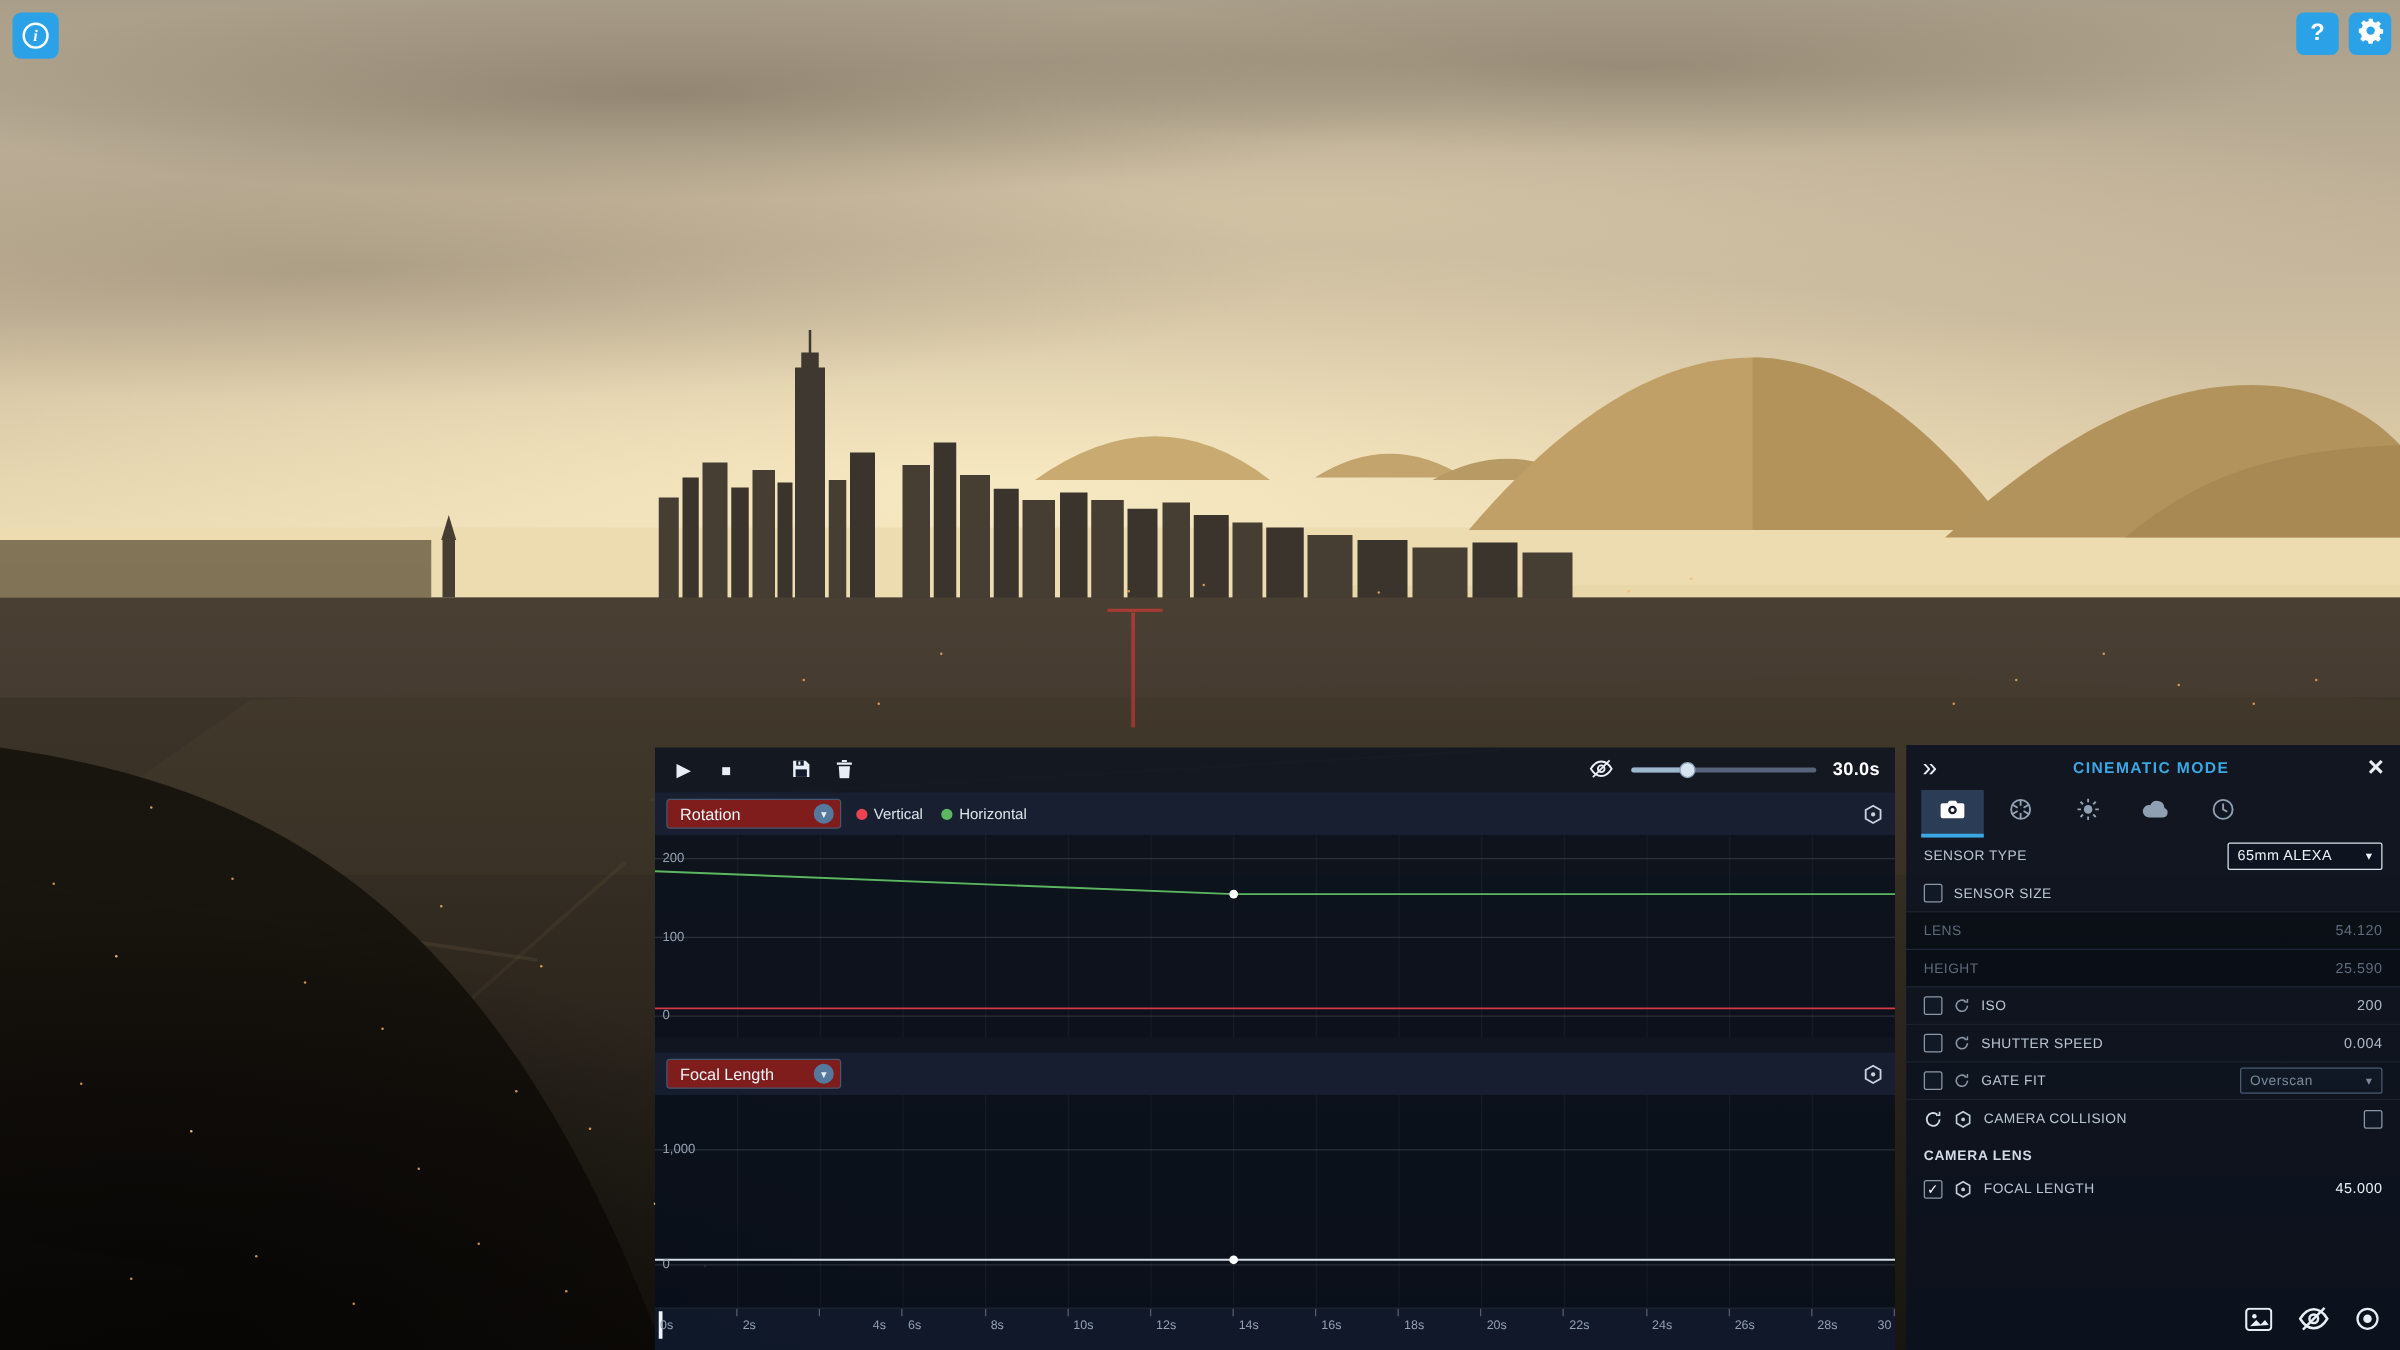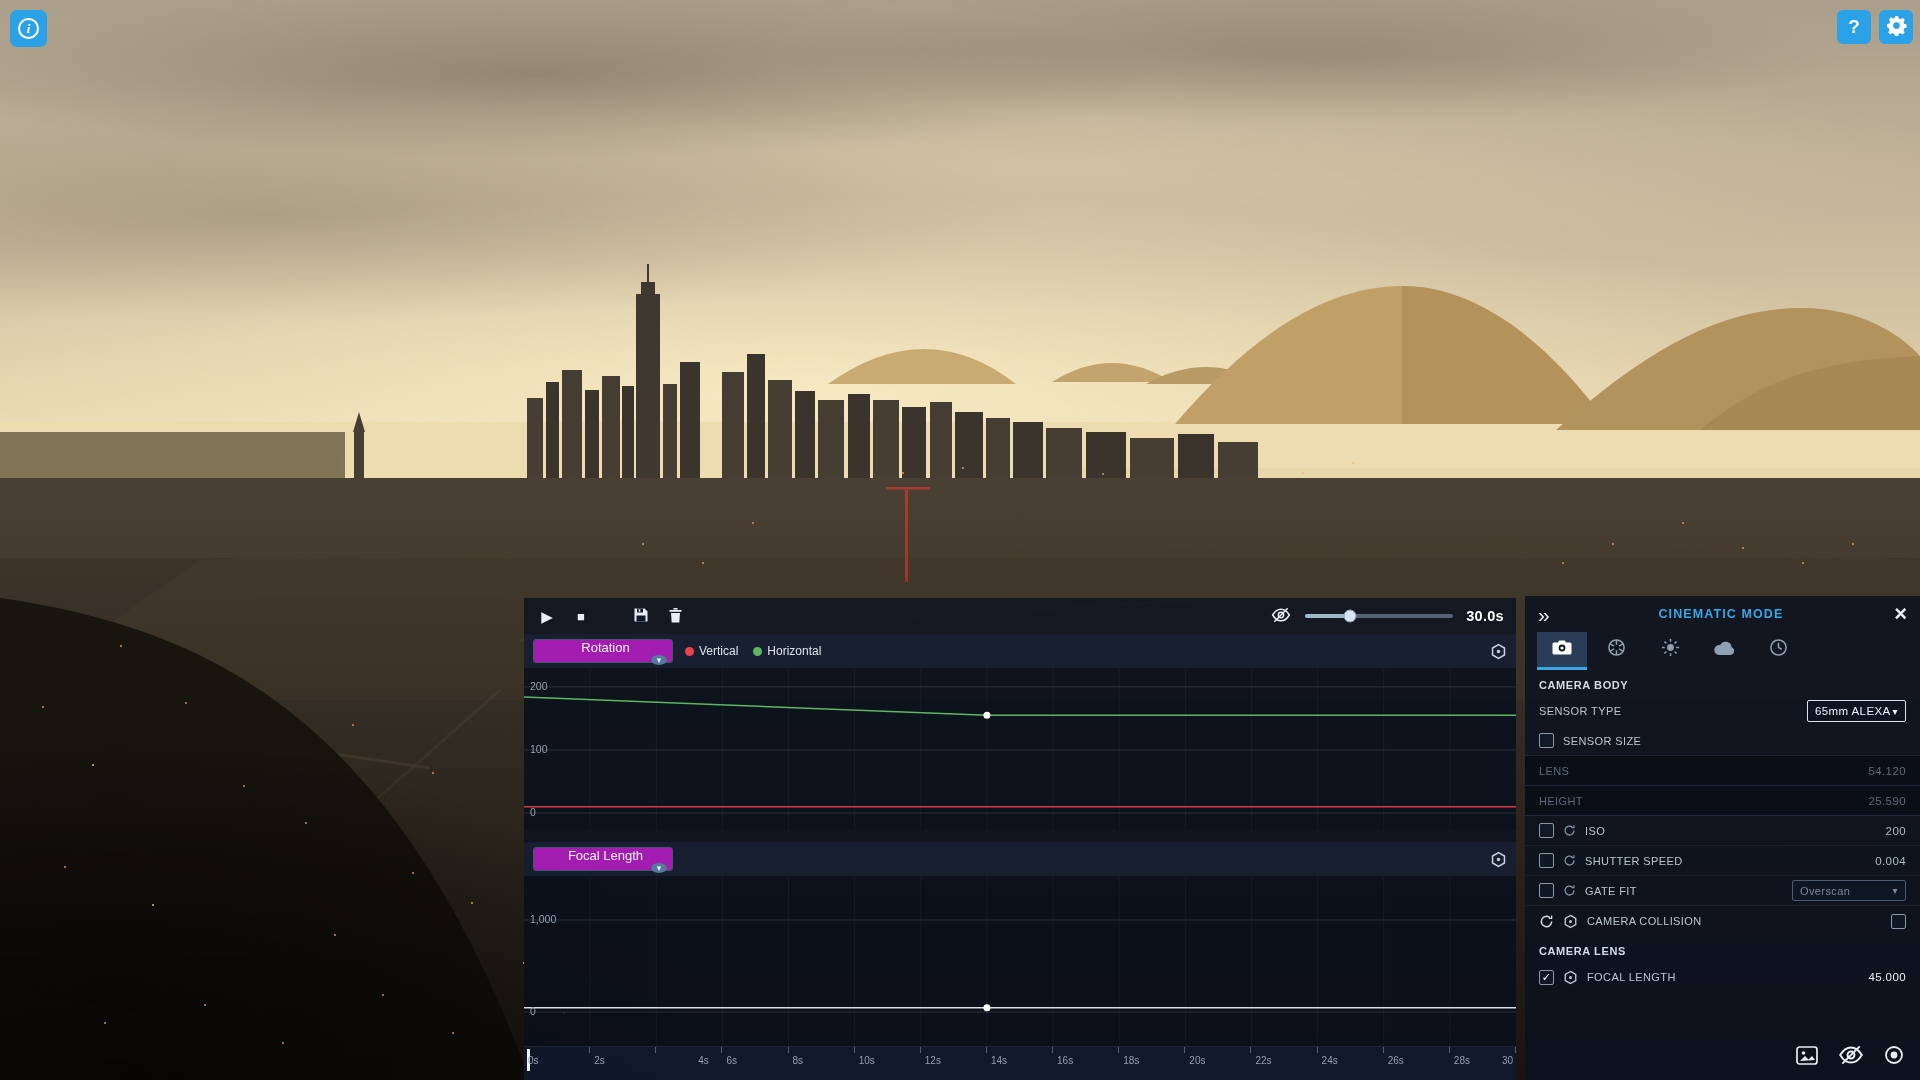--- a/index.html
+++ b/index.html
@@ -61,22 +61,22 @@
   .tb-right { margin-left:auto; display:flex; align-items:center; gap:13px; }
   .slider { position:relative; width:148px; height:14px; cursor:pointer; }
   .slider-track { position:absolute; left:0; right:0; top:5px; height:4px; background:#56637a; border-radius:2px; }
   .slider-fill { position:absolute; left:0; top:5px; height:4px; background:#9db7cb; border-radius:2px; }
   .slider-handle { position:absolute; top:50%; transform:translate(-50%,-50%); width:13px; height:13px;
     border-radius:50%; background:#d5e4f0; border:1px solid #8aa0b4; }
   .duration { font-size:14.5px; font-weight:bold; color:#fff; letter-spacing:.3px; }
 
   .track-header { height:34px; flex:none; display:flex; align-items:center; padding:0 9px; gap:12px;
     background:rgba(27,39,62,0.55); }
-  .track-select { width:140px; height:24px; background:#a21caf; border:1px solid #46566f; border-radius:3px;
-    display:flex; align-items:center; padding:0 5px 0 10px; font-size:13px; color:#eef3f8; cursor:pointer;flex-direction:column; }
+  .track-select { width:140px; height:24px; background:#7f1d1d; border:1px solid #46566f; border-radius:3px;
+    display:flex; align-items:center; padding:0 5px 0 10px; font-size:13px; color:#eef3f8; cursor:pointer; }
   .chev-circle { margin-left:auto; width:16px; height:16px; border-radius:50%; background:#54799c;
     color:#e6eef5; font-size:9px; display:flex; align-items:center; justify-content:center; }
   .legend { display:flex; align-items:center; gap:15px; font-size:12px; color:#dde5ec; }
   .legend-item { display:flex; align-items:center; gap:5px; }
   .legend-dot { width:9px; height:9px; border-radius:50%; }
   .track-tool { margin-left:auto; color:#c8d2dc; cursor:pointer; display:flex; align-items:center; }
 
   .tl-plot { position:relative; flex:none; background:rgba(6,11,22,0.35); overflow:hidden; }
   #plot-rotation { height:162px; }
   #plot-focal { height:170px; }
@@ -106,21 +106,21 @@
   .cam-row.sep { border-bottom:1px solid rgba(255,255,255,0.06); }
   .row-label { color:#bac6d2; }
   .row-value { margin-left:auto; color:#aeb9c5; font-size:11.5px; }
   .cam-row.dim { background:rgba(0,0,0,0.28); border-bottom:1px solid rgba(70,90,120,0.35); }
   .cam-row.dim .row-label, .cam-row.dim .row-value { color:#5d6b7d; }
   .cb { width:15px; height:15px; border:1px solid #8b98a8; border-radius:2px; background:rgba(18,28,44,0.6);
     display:flex; align-items:center; justify-content:center; color:#fff; font-size:11px; cursor:pointer; flex:none; }
   .cb.right { margin-left:auto; }
   .mini-icon { color:#8694a6; display:flex; align-items:center; flex:none; }
   .hex-icon { color:#c3cdd7; display:flex; align-items:center; flex:none; }
-  .dd-bright { margin-left:auto; width:99px; height:22px; border:1px solid #dbe4ec; border-radius:2px;
+  .dd-bright { margin-left:auto; width:124px; height:22px; border:1px solid #dbe4ec; border-radius:2px;
     display:flex; align-items:center; padding:0 7px; font-size:11.5px; color:#eef3f8;
     background:rgba(10,18,32,0.5); cursor:pointer; }
   .dd-dim { margin-left:auto; width:114px; height:21px; border:1px solid #4b5b72; border-radius:2px;
     display:flex; align-items:center; padding:0 7px; font-size:11px; color:#7b8a9b;
     background:rgba(18,28,44,0.45); cursor:pointer; }
   .chev-sm { margin-left:auto; font-size:10px; }
   .focal-value { color:#e9eff5; }
   .cam-icons { margin-top:auto; flex:none; display:flex; align-items:center; justify-content:flex-end;
     gap:20px; padding:0 16px 12px; }
   .cam-icon-btn { cursor:pointer; display:flex; align-items:center; color:#e8eef4; }
@@ -427,21 +427,20 @@
       <div class="cam-tab">
         <span>
           <svg width="19" height="19" viewBox="0 0 20 20" fill="none" stroke="currentColor" stroke-width="1.6">
               <circle cx="10" cy="10" r="8"></circle>
               <path d="M10 5v5l3.5 2"></path>
             </svg>
         </span>
       </div>
     </div>
 
-    <div class="section-label">CAMERA BODY</div>
 
     <div class="cam-row">
       <span class="row-label">SENSOR TYPE</span>
       <div class="dd-bright">
         <span>65mm ALEXA</span>
         <span class="chev-sm">▾</span>
       </div>
     </div>
 
     <div class="cam-row sep">

